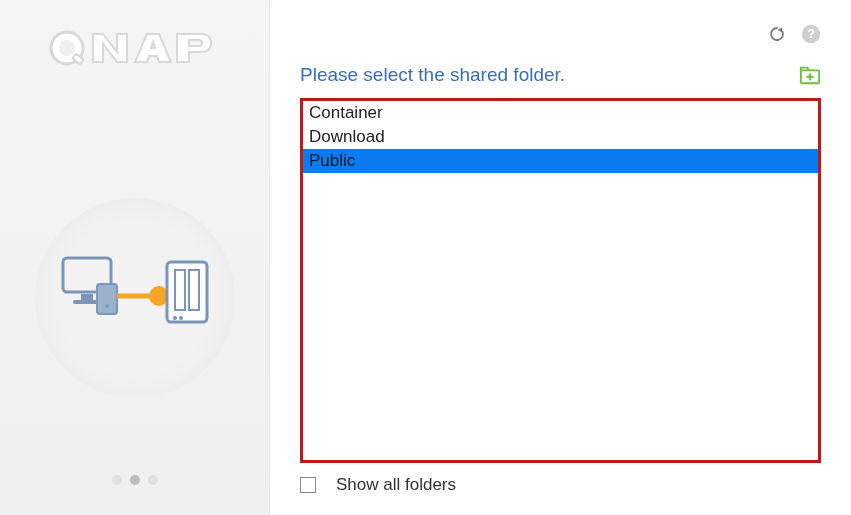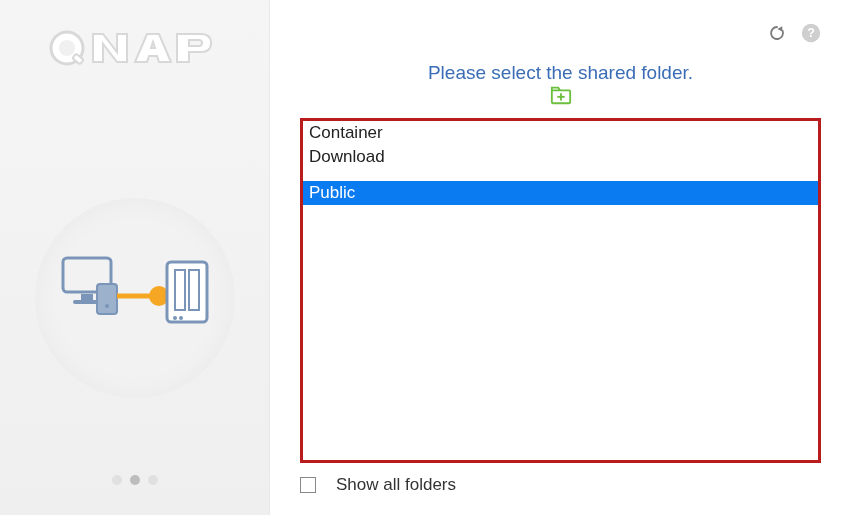--- a/index.html
+++ b/index.html
@@ -73,21 +73,20 @@
       display: inline-flex;
       align-items: center;
       justify-content: center;
       cursor: pointer;
     }
     .header-row {
       display: flex;
       align-items: center;
       justify-content: space-between;
       margin-top: 16px;
-      flex-direction: column;
     }
     .instruction {
       color: #3b6db6;
       font-size: 19px;
       font-weight: 400;
     }
     .new-folder-icon {
       width: 22px;
       height: 22px;
       cursor: pointer;
@@ -101,22 +100,21 @@
     }
     .folder-item {
       padding: 1px 6px;
       font-size: 17px;
       color: #222;
       cursor: pointer;
       line-height: 1.3;
     }
     .folder-item.selected {
       background: #0a7bf1;
-      color: #ffffff;
-      margin-top: 12px;
+      color: #0f172a;
     }
     .bottom-row {
       display: flex;
       align-items: center;
       margin-top: 12px;
       gap: 20px;
     }
     .checkbox {
       width: 16px;
       height: 16px;

